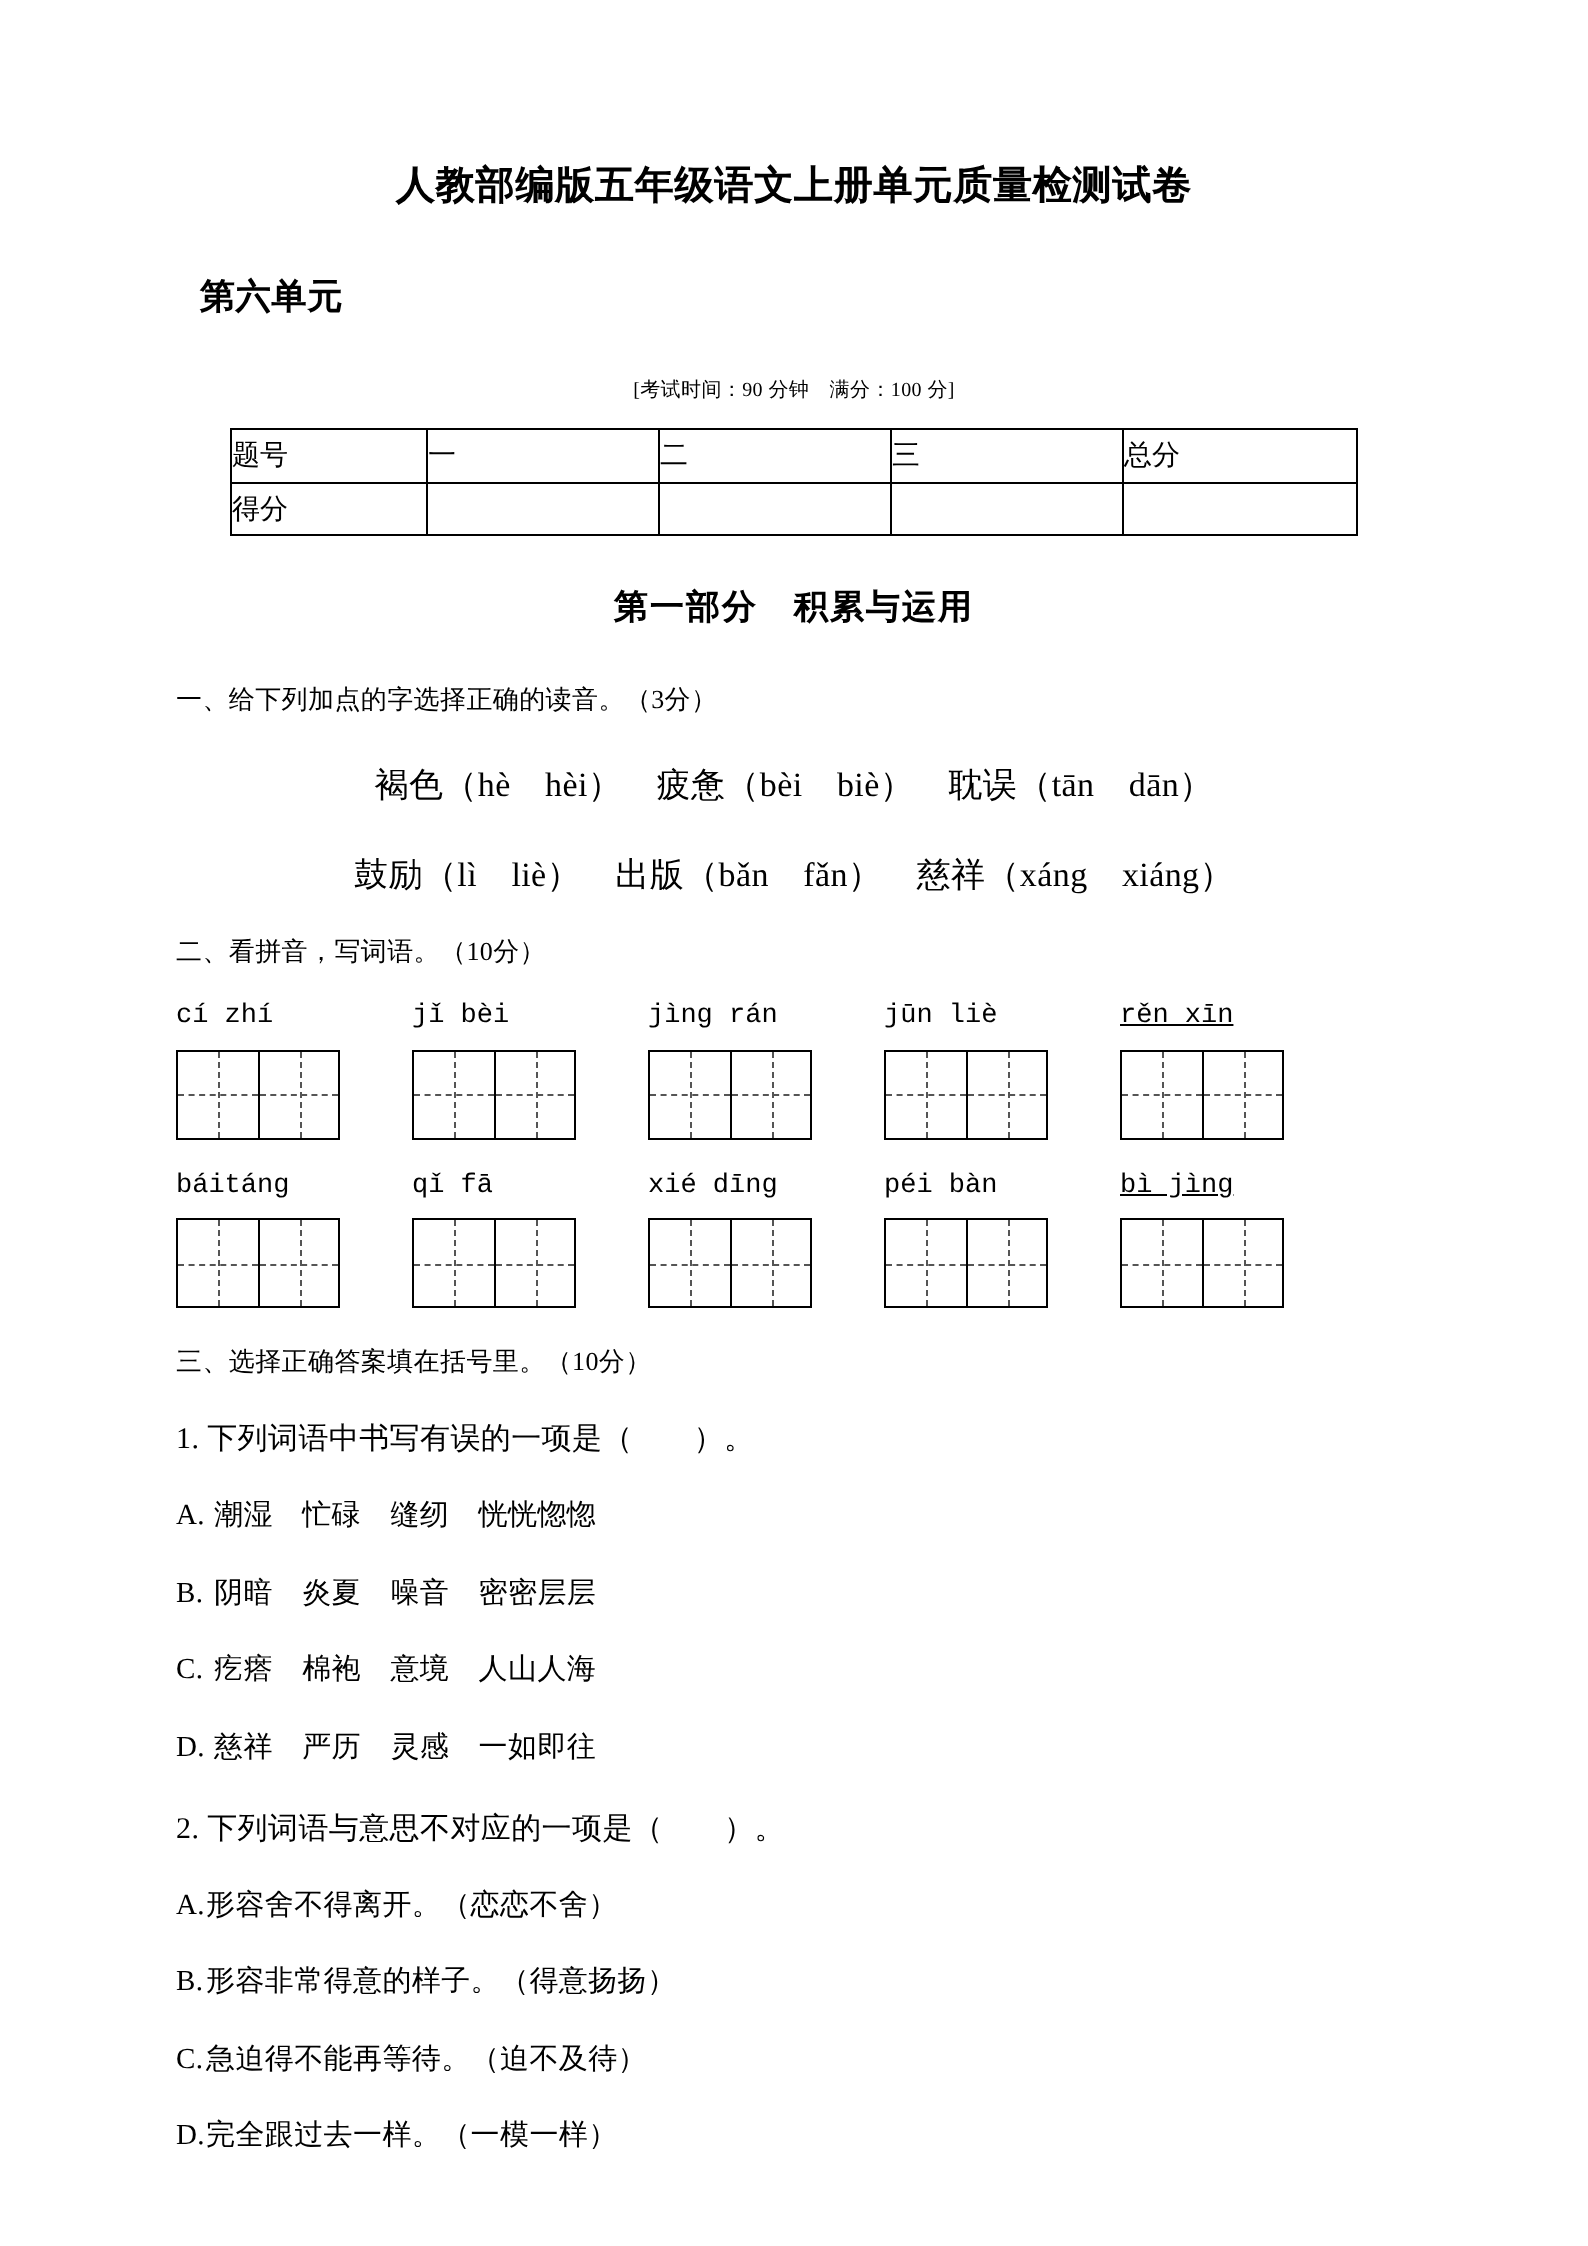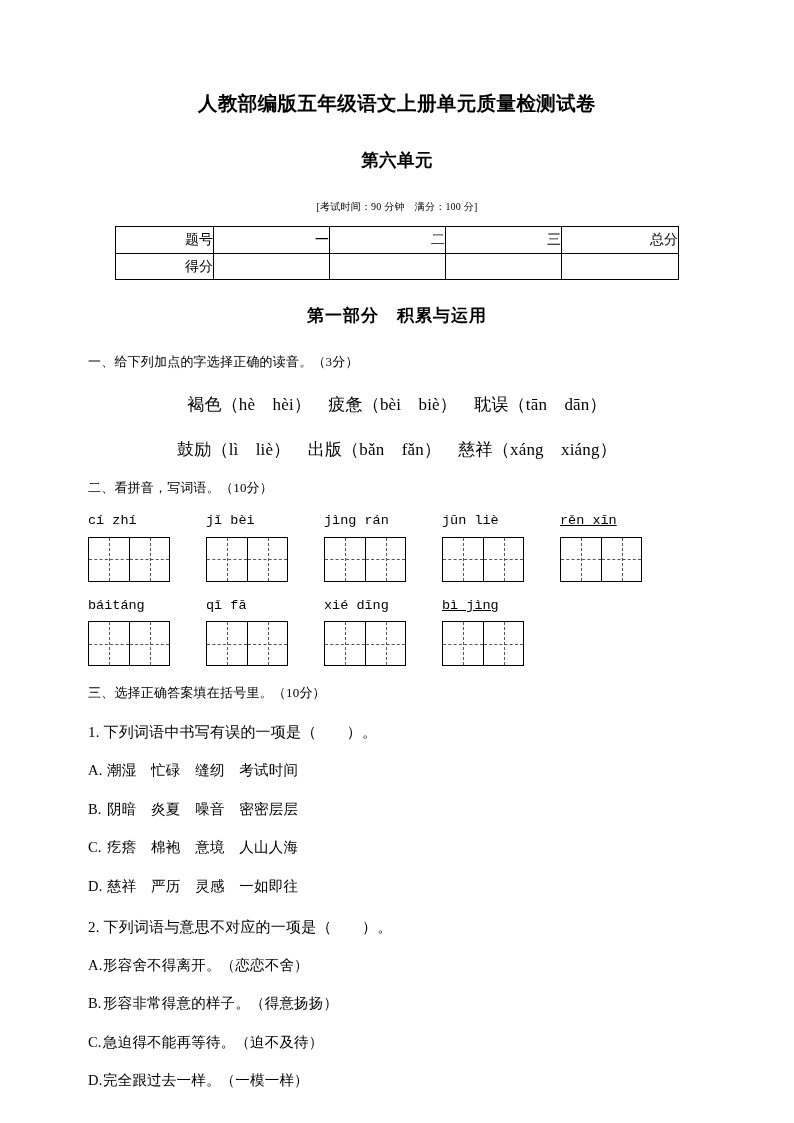--- a/index.html
+++ b/index.html
@@ -22,32 +22,32 @@
     left: 0;
     top: 0;
     width: 794px;
     height: 1123px;
     box-sizing: border-box;
     padding: 0 88px;
   }
 
   
   .doc-title {
-    margin: 14px;
+    margin: 4px;
     padding-top: 78px;
     text-align: center;
     font-size: 19.5px;
     font-weight: bold;
     letter-spacing: 0.4px;
     line-height: 1.2;
   }
   .doc-subtitle {
     margin: 12px;
     padding-top: 19px;
-    text-align: center;
+    text-align: left;
     font-size: 17.5px;
     font-weight: bold;
     letter-spacing: 0.4px;
   }
   .exam-meta {
     margin: 0;
     padding-top: 16px;
     text-align: center;
     font-size: 10px;
     letter-spacing: 0.2px;
@@ -60,21 +60,21 @@
     justify-content: center;
   }
   table.score-table {
     border-collapse: collapse;
     width: 558px;
     table-layout: fixed;
   }
   table.score-table td {
     border: 1px solid #000000;
     height: 26px;
-    text-align: right;
+    text-align: left;
     vertical-align: middle;
     font-size: 14px;
     padding: 0;
   }
   table.score-table td.lbl { width: 97px; }
   table.score-table td.col { width: 115px; }
   table.score-table td.tot { width: 116px; }
   table.score-table tr.scores td { height: 25px; }
 
   
@@ -276,34 +276,41 @@
         </div>
       </div>
       <div class="grid-col">
         <div class="grid-pinyin">xié dīng</div>
         <div class="tzg">
           <div class="tzg-cell"></div>
           <div class="tzg-cell"></div>
         </div>
       </div>
       <div class="grid-col">
+        <div class="grid-pinyin">péi bàn</div>
+        <div class="tzg">
+          <div class="tzg-cell"></div>
+          <div class="tzg-cell"></div>
+        </div>
+      </div>
+      <div class="grid-col">
         <div class="grid-pinyin">bì jìng</div>
         <div class="tzg">
           <div class="tzg-cell"></div>
           <div class="tzg-cell"></div>
         </div>
       </div>
     </div>
   </div>
 
   <p class="sec-heading">三、选择正确答案填在括号里。（10分）</p>
 
   <p class="q-line">1. 下列词语中书写有误的一项是（　　）。</p>
   <p class="opt-line">
-    <span class="opt-key">A.</span><span>潮湿　忙碌　缝纫　考试时间</span>
+    <span class="opt-key">A.</span><span>潮湿　忙碌　缝纫　恍恍惚惚</span>
   </p>
   <p class="opt-line">
     <span class="opt-key">B.</span><span>阴暗　炎夏　噪音　密密层层</span>
   </p>
   <p class="opt-line">
     <span class="opt-key">C.</span><span>疙瘩　棉袍　意境　人山人海</span>
   </p>
   <p class="opt-line">
     <span class="opt-key">D.</span><span>慈祥　严历　灵感　一如即往</span>
   </p>

